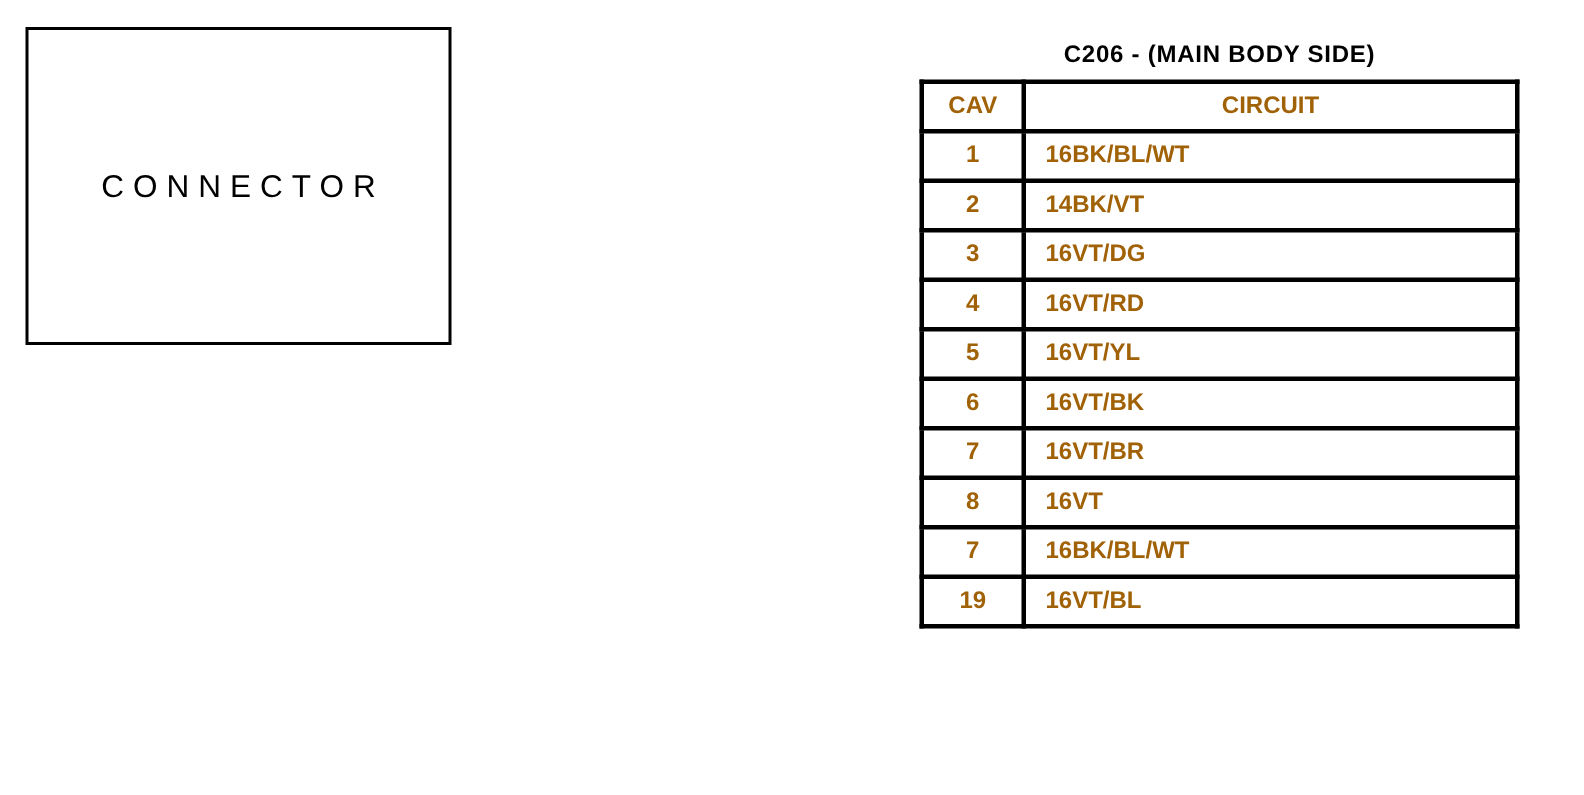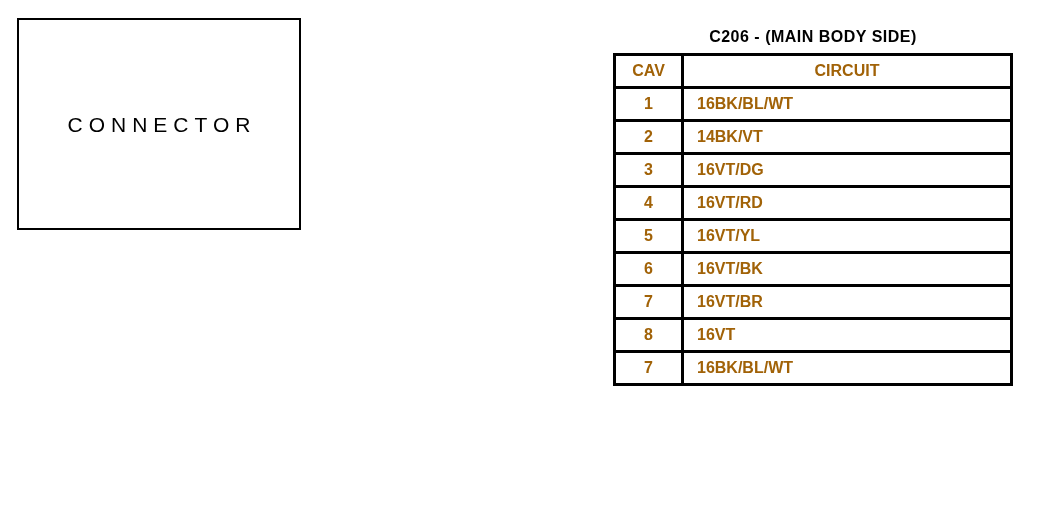--- a/index.html
+++ b/index.html
@@ -141,17 +141,21 @@
           <td class="circuit">16VT/BR</td>
         </tr>
         <tr>
           <td class="cav">8</td>
           <td class="circuit">16VT</td>
         </tr>
         <tr>
           <td class="cav">7</td>
           <td class="circuit">16BK/BL/WT</td>
         </tr>
+        <tr>
+          <td class="cav">19</td>
+          <td class="circuit">16VT/BL</td>
+        </tr>
       </tbody>
     </table>
   </div>
 
 </div>
 
 </body></html>

